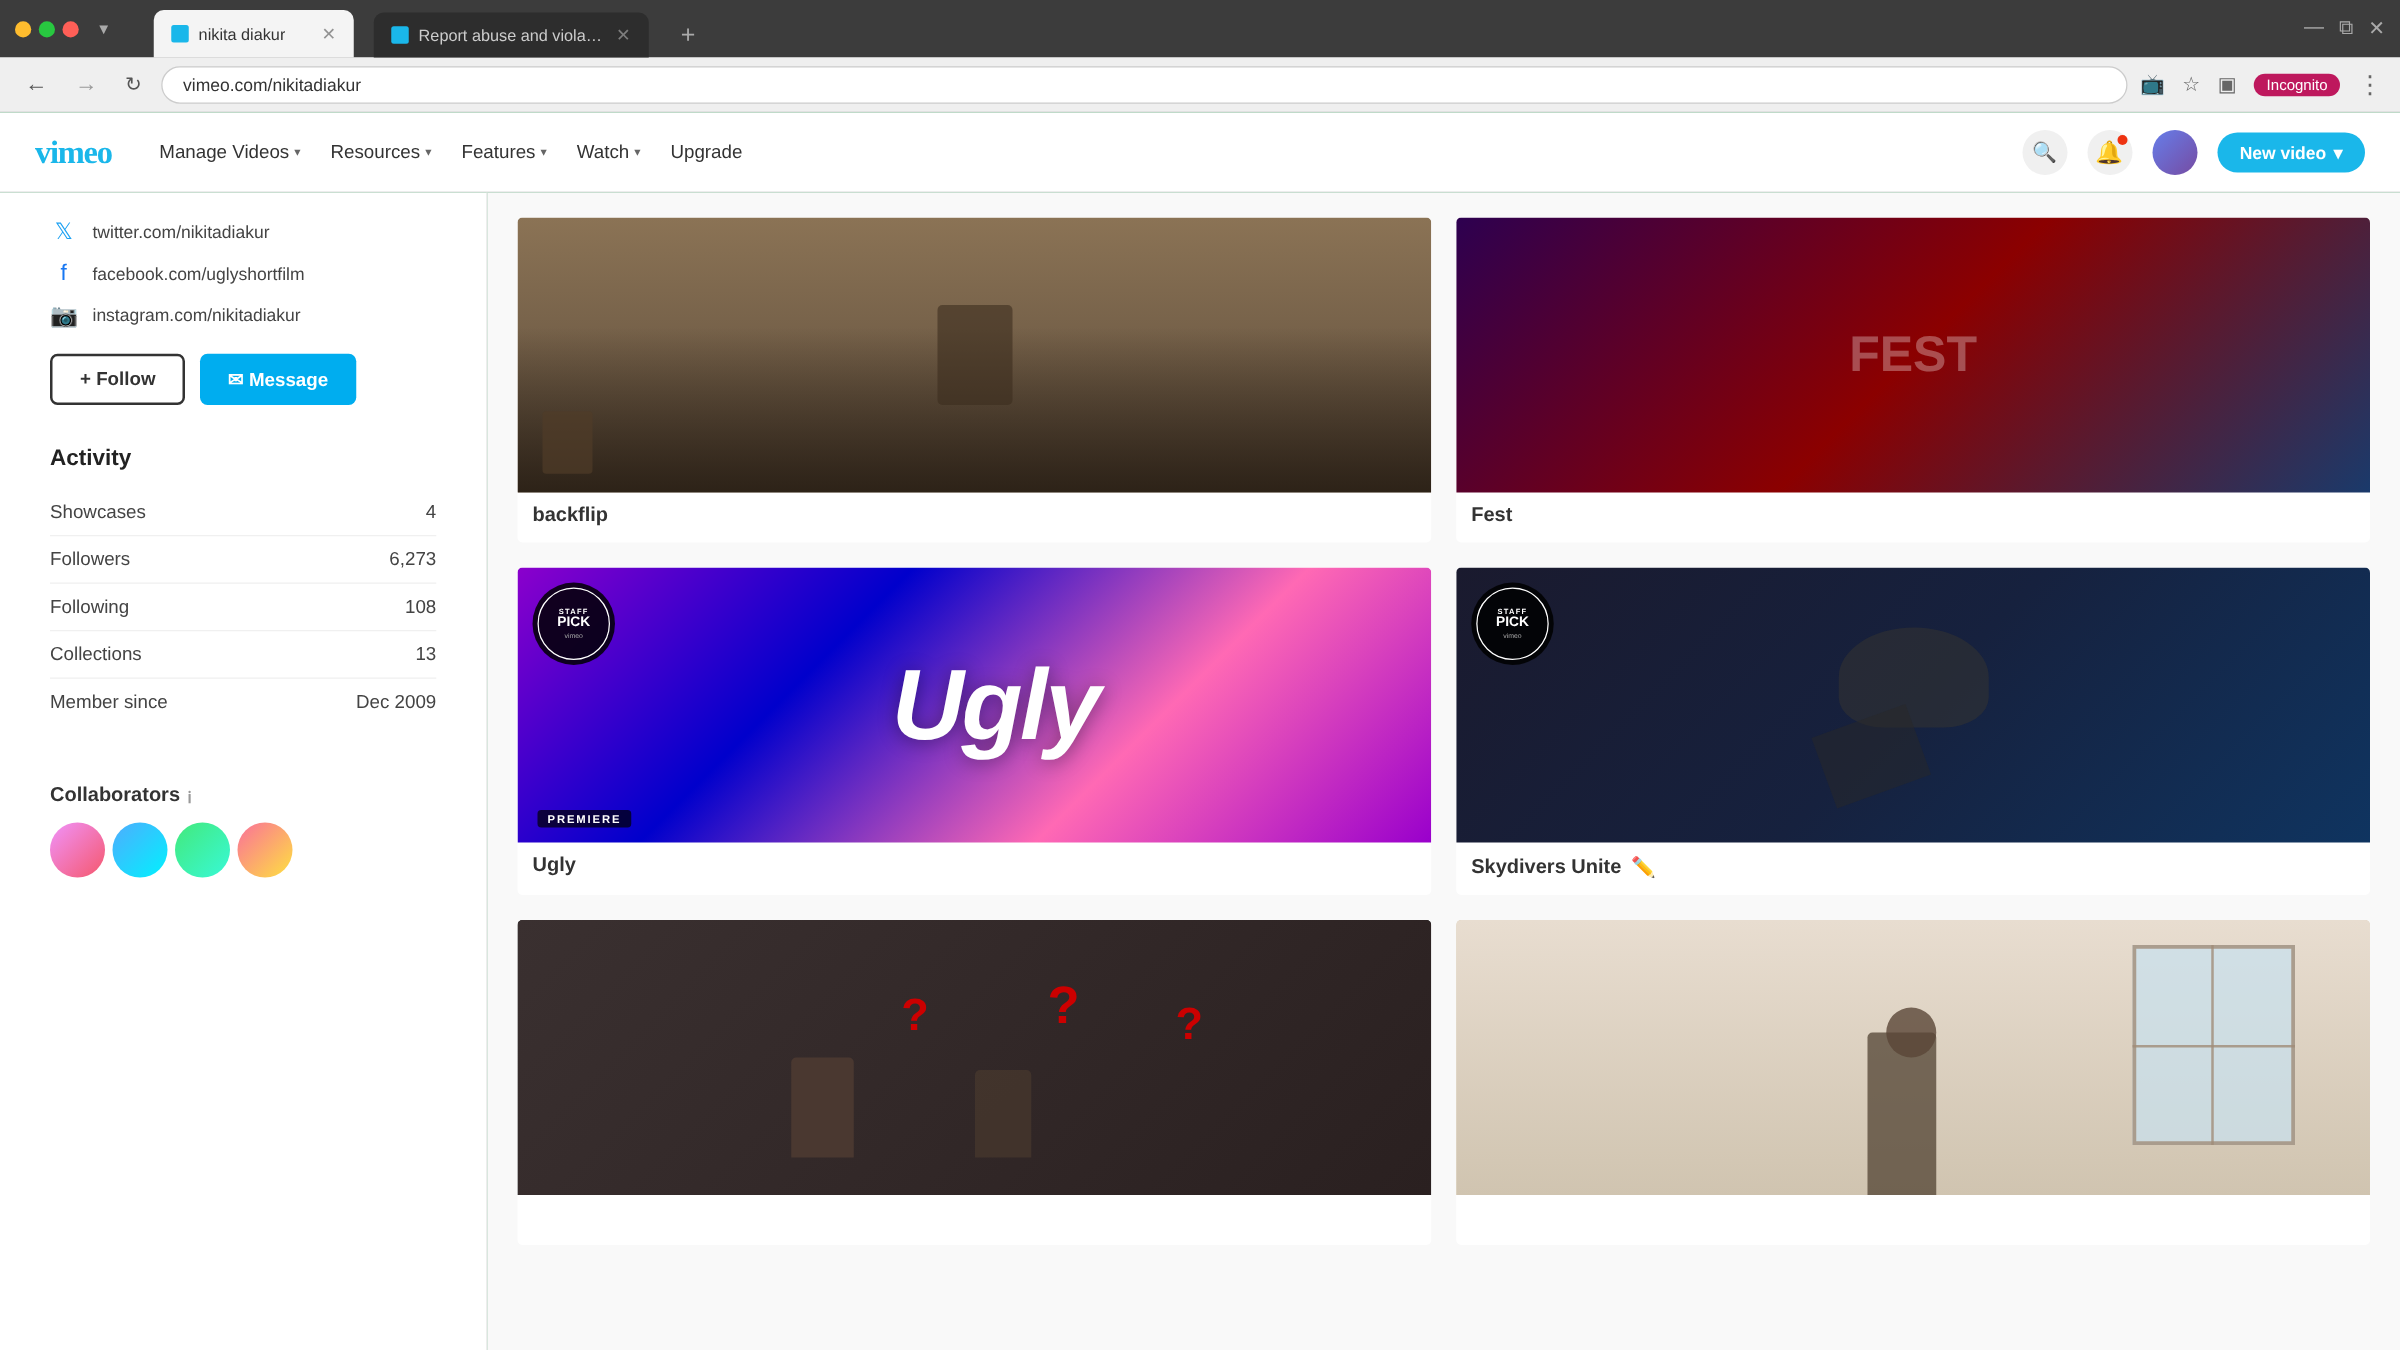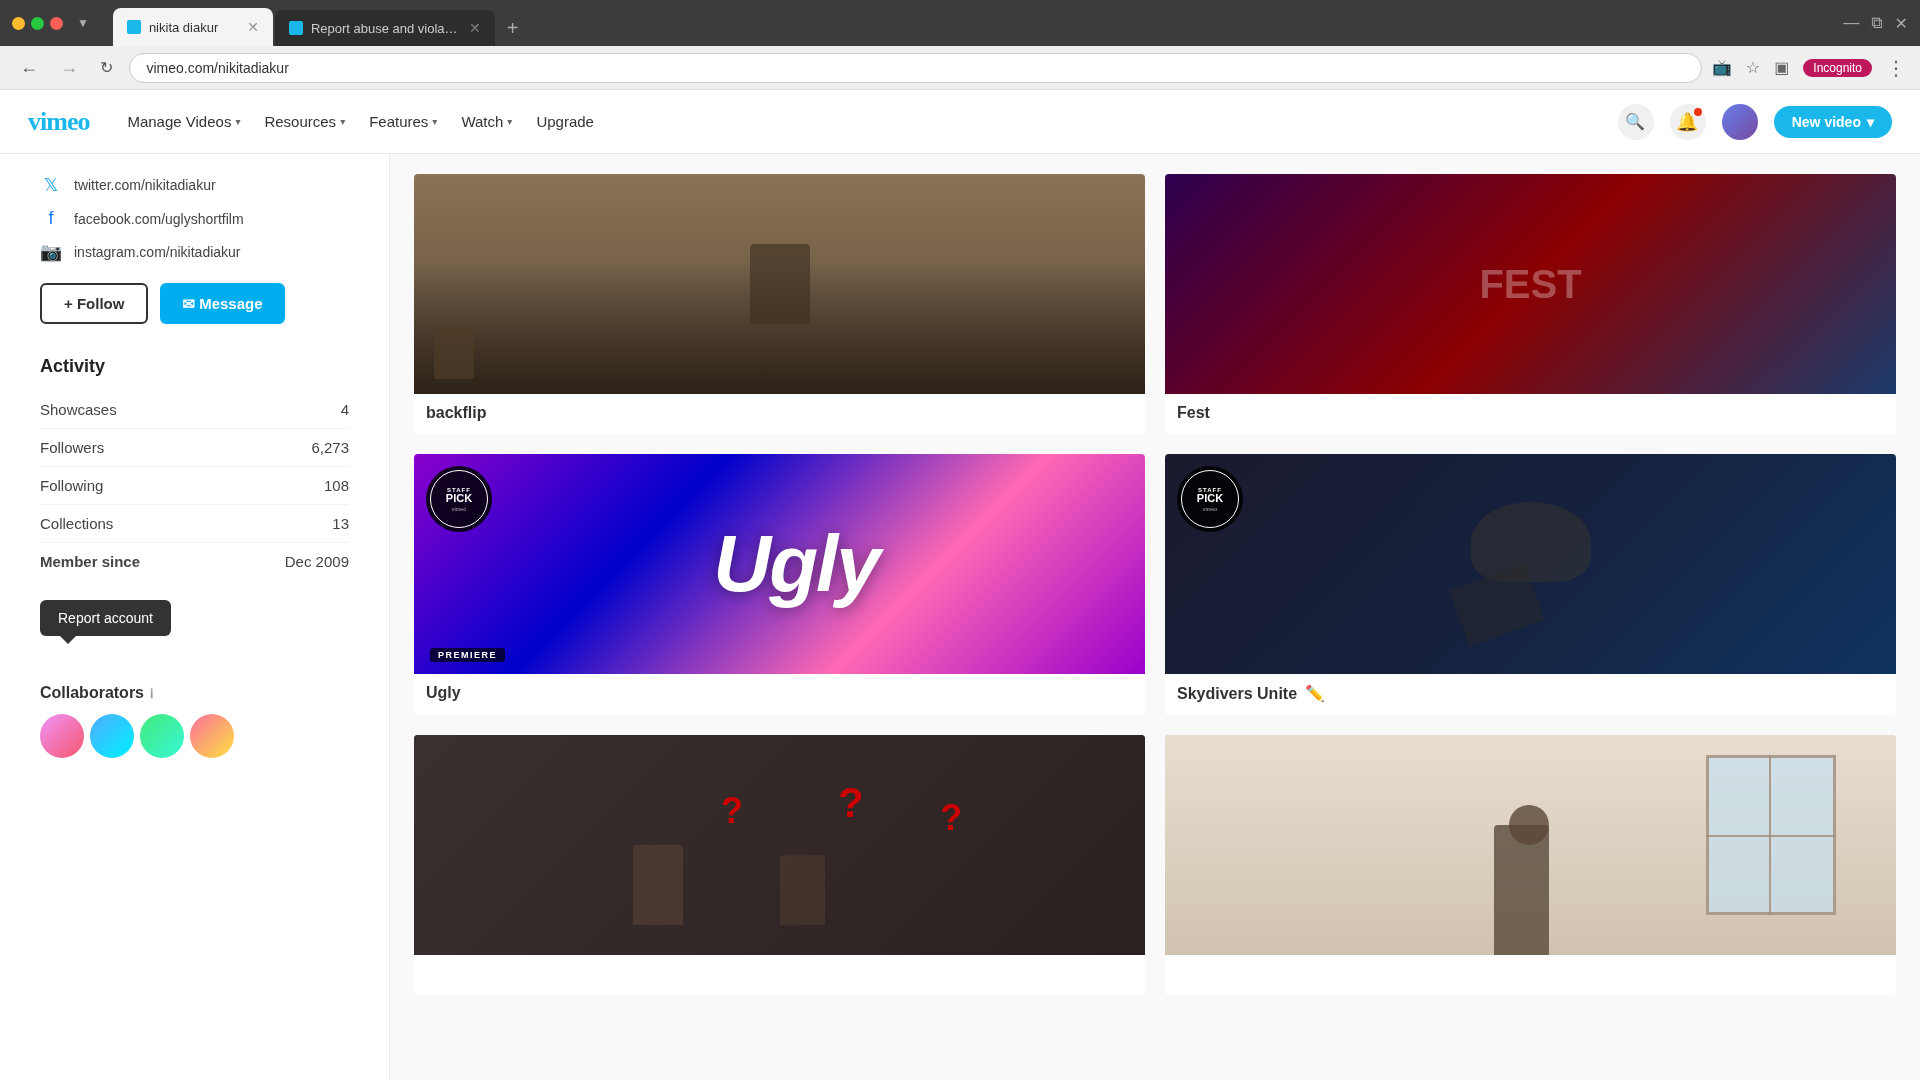--- a/index.html
+++ b/index.html
@@ -10,21 +10,21 @@
 
 <div style="background:#3c3c3c; height:46px; display:flex; align-items:center; padding:0 12px; gap:8px;">
   <div style="display:flex; gap:6px; align-items:center;">
     <div style="width:13px;height:13px;border-radius:50%;background:#febc2e;cursor:pointer;"></div>
     <div style="width:13px;height:13px;border-radius:50%;background:#28c840;cursor:pointer;"></div>
     <div style="width:13px;height:13px;border-radius:50%;background:#ff5f57;cursor:pointer;"></div>
   </div>
 
   <div style="color:#aaa;font-size:12px;padding:4px 6px;cursor:pointer;">▼</div>
 
-  <div style="display:flex;align-items:flex-end;gap:2px;flex:1;margin-left:10px;height:46px;">
+  <div style="display:flex;align-items:flex-end;gap:16px;flex:1;margin-left:20px;height:46px;">
     <div style="background:#f4f4f4;color:#333;padding:8px 14px;border-radius:8px 8px 0 0;font-size:13px;display:flex;align-items:center;gap:8px;cursor:pointer;min-width:160px;height:38px;margin-top:8px;">
       <span style="width:14px;height:14px;background:#1ab7ea;border-radius:2px;display:inline-block;flex-shrink:0;"></span>
       <span style="font-size:13px;white-space:nowrap;overflow:hidden;text-overflow:ellipsis;max-width:120px;">nikita diakur</span>
       <span style="margin-left:auto;opacity:0.5;font-size:14px;cursor:pointer;">✕</span>
     </div>
     <div style="background:#2d2d2d;color:#ccc;padding:8px 14px;border-radius:8px 8px 0 0;font-size:13px;display:flex;align-items:center;gap:8px;cursor:pointer;min-width:200px;height:36px;margin-top:10px;">
       <span style="width:14px;height:14px;background:#1ab7ea;border-radius:2px;display:inline-block;flex-shrink:0;"></span>
       <span style="font-size:13px;white-space:nowrap;overflow:hidden;text-overflow:ellipsis;max-width:150px;">Report abuse and violations –</span>
       <span style="margin-left:auto;opacity:0.5;font-size:14px;">✕</span>
     </div>
@@ -115,31 +115,25 @@
         </div>
         <div style="display:flex;justify-content:space-between;padding:10px 0;border-bottom:1px solid #f0f0f0;cursor:pointer;">
           <span style="font-size:15px;color:#444;font-weight:500;">Following</span>
           <span style="font-size:15px;color:#444;">108</span>
         </div>
         <div style="display:flex;justify-content:space-between;padding:10px 0;border-bottom:1px solid #f0f0f0;cursor:pointer;">
           <span style="font-size:15px;color:#444;font-weight:500;">Collections</span>
           <span style="font-size:15px;color:#444;">13</span>
         </div>
         <div style="display:flex;justify-content:space-between;padding:10px 0;">
-          <span style="font-size:15px;color:#444;font-weight:700;">Member since</span>
+          <span style="font-size:15px;color:#444;font-weight:400;">Member since</span>
           <span style="font-size:15px;color:#444;">Dec 2009</span>
         </div>
       </div>
 
-      <div style="margin-top:20px;position:relative;">
-        <div style="background:#333;color:#fff;padding:10px 18px;border-radius:6px;font-size:14px;display:inline-block;cursor:pointer;position:relative;">
-          <span>Report account</span>
-          <div style="position:absolute;bottom:-8px;left:20px;width:0;height:0;border-left:8px solid transparent;border-right:8px solid transparent;border-top:8px solid #333;"></div>
-        </div>
-      </div>
 
       <div style="margin-top:48px;">
         <div style="font-size:16px;font-weight:700;color:#333;margin-bottom:12px;display:flex;align-items:center;gap:6px;">
           <span>Collaborators</span>
           <span style="font-size:13px;color:#999;cursor:pointer;">ℹ</span>
         </div>
         <div style="display:flex;gap:6px;">
           <div style="width:44px;height:44px;border-radius:50%;background:linear-gradient(135deg,#f093fb,#f5576c);cursor:pointer;"></div>
           <div style="width:44px;height:44px;border-radius:50%;background:linear-gradient(135deg,#4facfe,#00f2fe);cursor:pointer;"></div>
           <div style="width:44px;height:44px;border-radius:50%;background:linear-gradient(135deg,#43e97b,#38f9d7);cursor:pointer;"></div>

